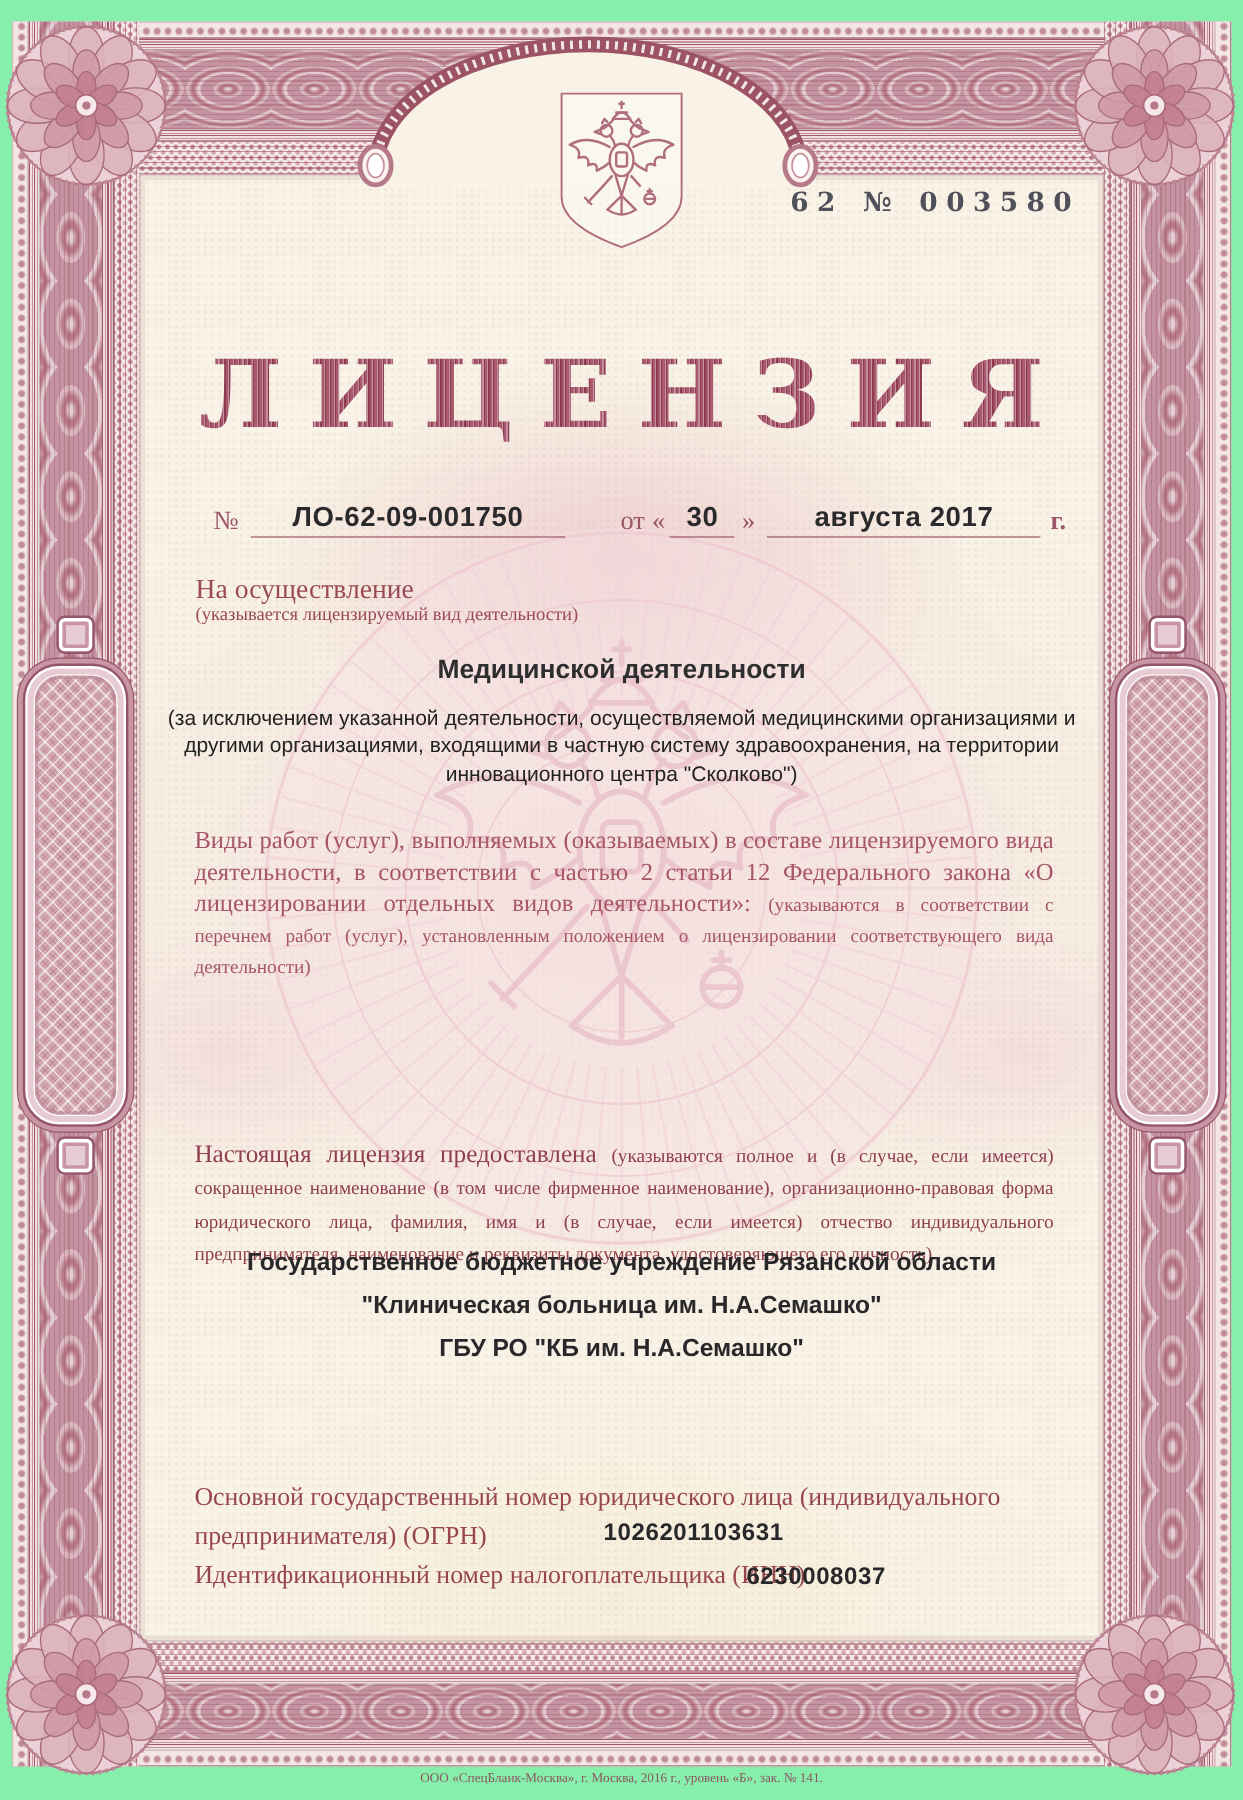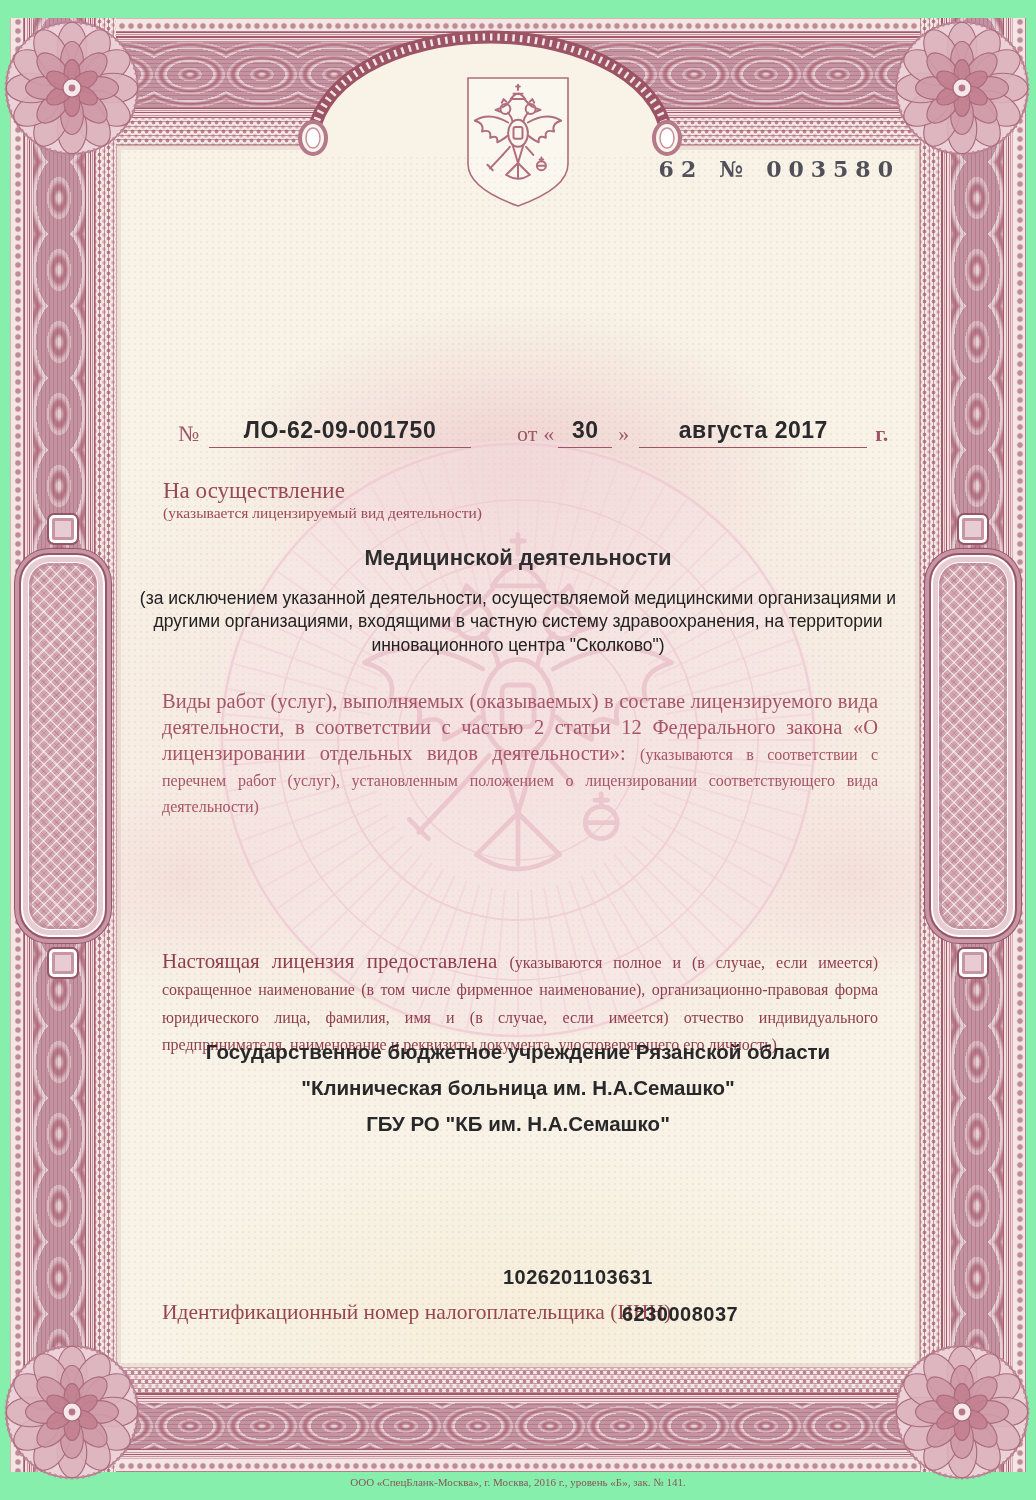--- a/index.html
+++ b/index.html
@@ -430,20 +430,21 @@
     <path d="M16 6 H116 V92 Q116 116 66 134 Q16 116 16 92 Z" fill="rgba(255,255,255,.35)" stroke="currentColor" stroke-width="1.6"></path>
     <use href="#eagle" transform="translate(12,10) scale(0.9)" stroke-width="2.2"></use>
   </svg>
 
   <div class="txt serial">
     <span>62</span>
     <span>№</span>
     <span>003580</span>
   </div>
 
+  <div class="txt title">ЛИЦЕНЗИЯ</div>
 
   <div class="txt numrow">
     <span class="lbl">№</span>
     <span class="blank b1">
         <span>ЛО-62-09-001750</span>
       </span>
     <span class="lbl m-ot">от</span>
     <span class="lbl m-q">«</span>
     <span class="blank b2">
         <span>30</span>
@@ -466,18 +467,19 @@
   </div>
 
   <div class="txt grantee">
     <span>Настоящая лицензия предоставлена</span>
     <span class="note">(указываются полное и (в случае, если имеется) сокращенное наименование (в том числе фирменное наименование), организационно-правовая форма юридического лица, фамилия, имя и (в случае, если имеется) отчество индивидуального предпринимателя, наименование и реквизиты документа, удостоверяющего его личность)</span>
   </div>
   <div class="txt gname gn1">Государственное бюджетное учреждение Рязанской области</div>
   <div class="txt gname gn2">"Клиническая больница им. Н.А.Семашко"</div>
   <div class="txt gname gn3">ГБУ РО "КБ им. Н.А.Семашко"</div>
 
+  <div class="txt oglabel">Основной государственный номер юридического лица (индивидуального предпринимателя) (ОГРН)</div>
   <div class="txt ogval">1026201103631</div>
   <div class="txt innlabel">Идентификационный номер налогоплательщика (ИНН)</div>
   <div class="txt innval">6230008037</div>
 
   <div class="txt fineprint">ООО «СпецБланк-Москва», г. Москва, 2016 г., уровень «Б», зак. № 141.</div>
 </div>
 
 </body></html>

